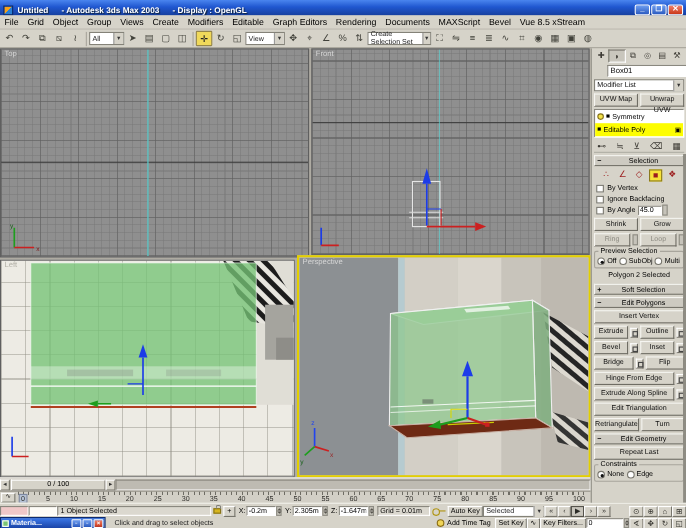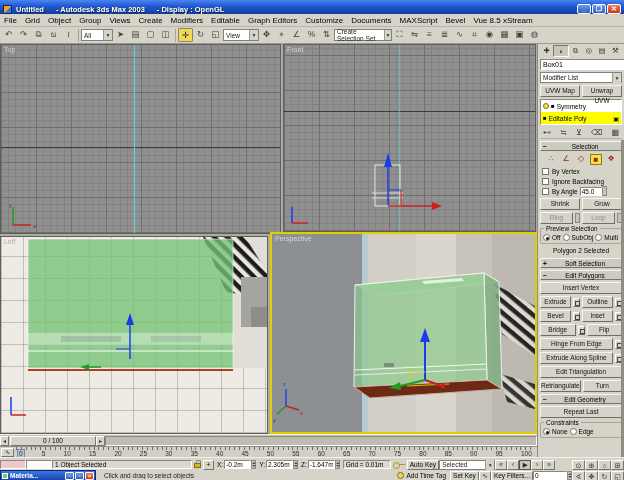--- a/index.html
+++ b/index.html
@@ -109,21 +109,21 @@
 .mwb.active{background:linear-gradient(180deg,#f0826a,#c83518)}
 #prompt{flex:1;padding-left:8px;color:#222;overflow:hidden;white-space:nowrap}
 .clock{width:7px;height:7px;border-radius:50%;border:1px solid #8a6c10;background:#f0d558;flex:none;margin:0 2px}
 
 #cmdpanel{position:absolute;left:537px;top:44px;width:87px;height:413px;background:#d6d3c9;
  border-left:1px solid #8e8c83;overflow:hidden;font-size:6.5px;padding:1px 2px 0 2px}
 #cpscroll{position:absolute;right:0;top:96px;bottom:0;width:3px;background:#8e8c83}
 .cptabs{display:flex;height:12px;margin-bottom:2px}
 .cptab{flex:1;text-align:center;font-size:7.5px;line-height:11px;color:#3c3a34}
 .cptab.active{background:#c9c6bd;border:1px solid;border-color:#77756c #fff #fff #77756c}
-.cprow{display:flex;align-items:flex-end;margin:2px 0}
+.cprow{display:flex;align-items:flex-end;margin:2px 12px}
 input.namefld{flex:1;height:11px;background:#fff;border:1px solid;border-color:#8a887f #fff #fff #8a887f;
  font-size:7px;font-family:"Liberation Sans",sans-serif;padding:0 2px}
 .cpdd{height:11px;background:#fff;border:1px solid #848278;display:flex;align-items:center;
  font-size:6.5px;padding-left:2px;margin:2px 0;color:#111}
 .b{display:block;background:#d6d3c9;border:1px solid;border-color:#f6f5f1 #6f6d64 #6f6d64 #f6f5f1;
  font-size:6.5px;font-family:"Liberation Sans",sans-serif;height:12px;line-height:10px;text-align:center;
  color:#111;width:100%;padding:0}
 .b.dis{color:#8e8c83}
 .btnrow{display:flex;gap:2px;margin:2px 0;align-items:center}
 .btnrow .b{flex:1}
@@ -179,21 +179,21 @@
   <div id="menubar">
       <span>File</span>
       <span>Grid</span>
       <span>Object</span>
       <span>Group</span>
       <span>Views</span>
       <span>Create</span>
       <span>Modifiers</span>
       <span>Editable</span>
       <span>Graph Editors</span>
-      <span>Customize</span>
+      <span>Rendering</span>
       <span>Documents</span>
       <span>MAXScript</span>
       <span>Bevel</span>
       <span>Vue 8.5 xStream</span>
     </div>
 
   <div id="toolbar">
     <div class="tgrp">
         <span class="tbico">↶</span>
         <span class="tbico">↷</span>

